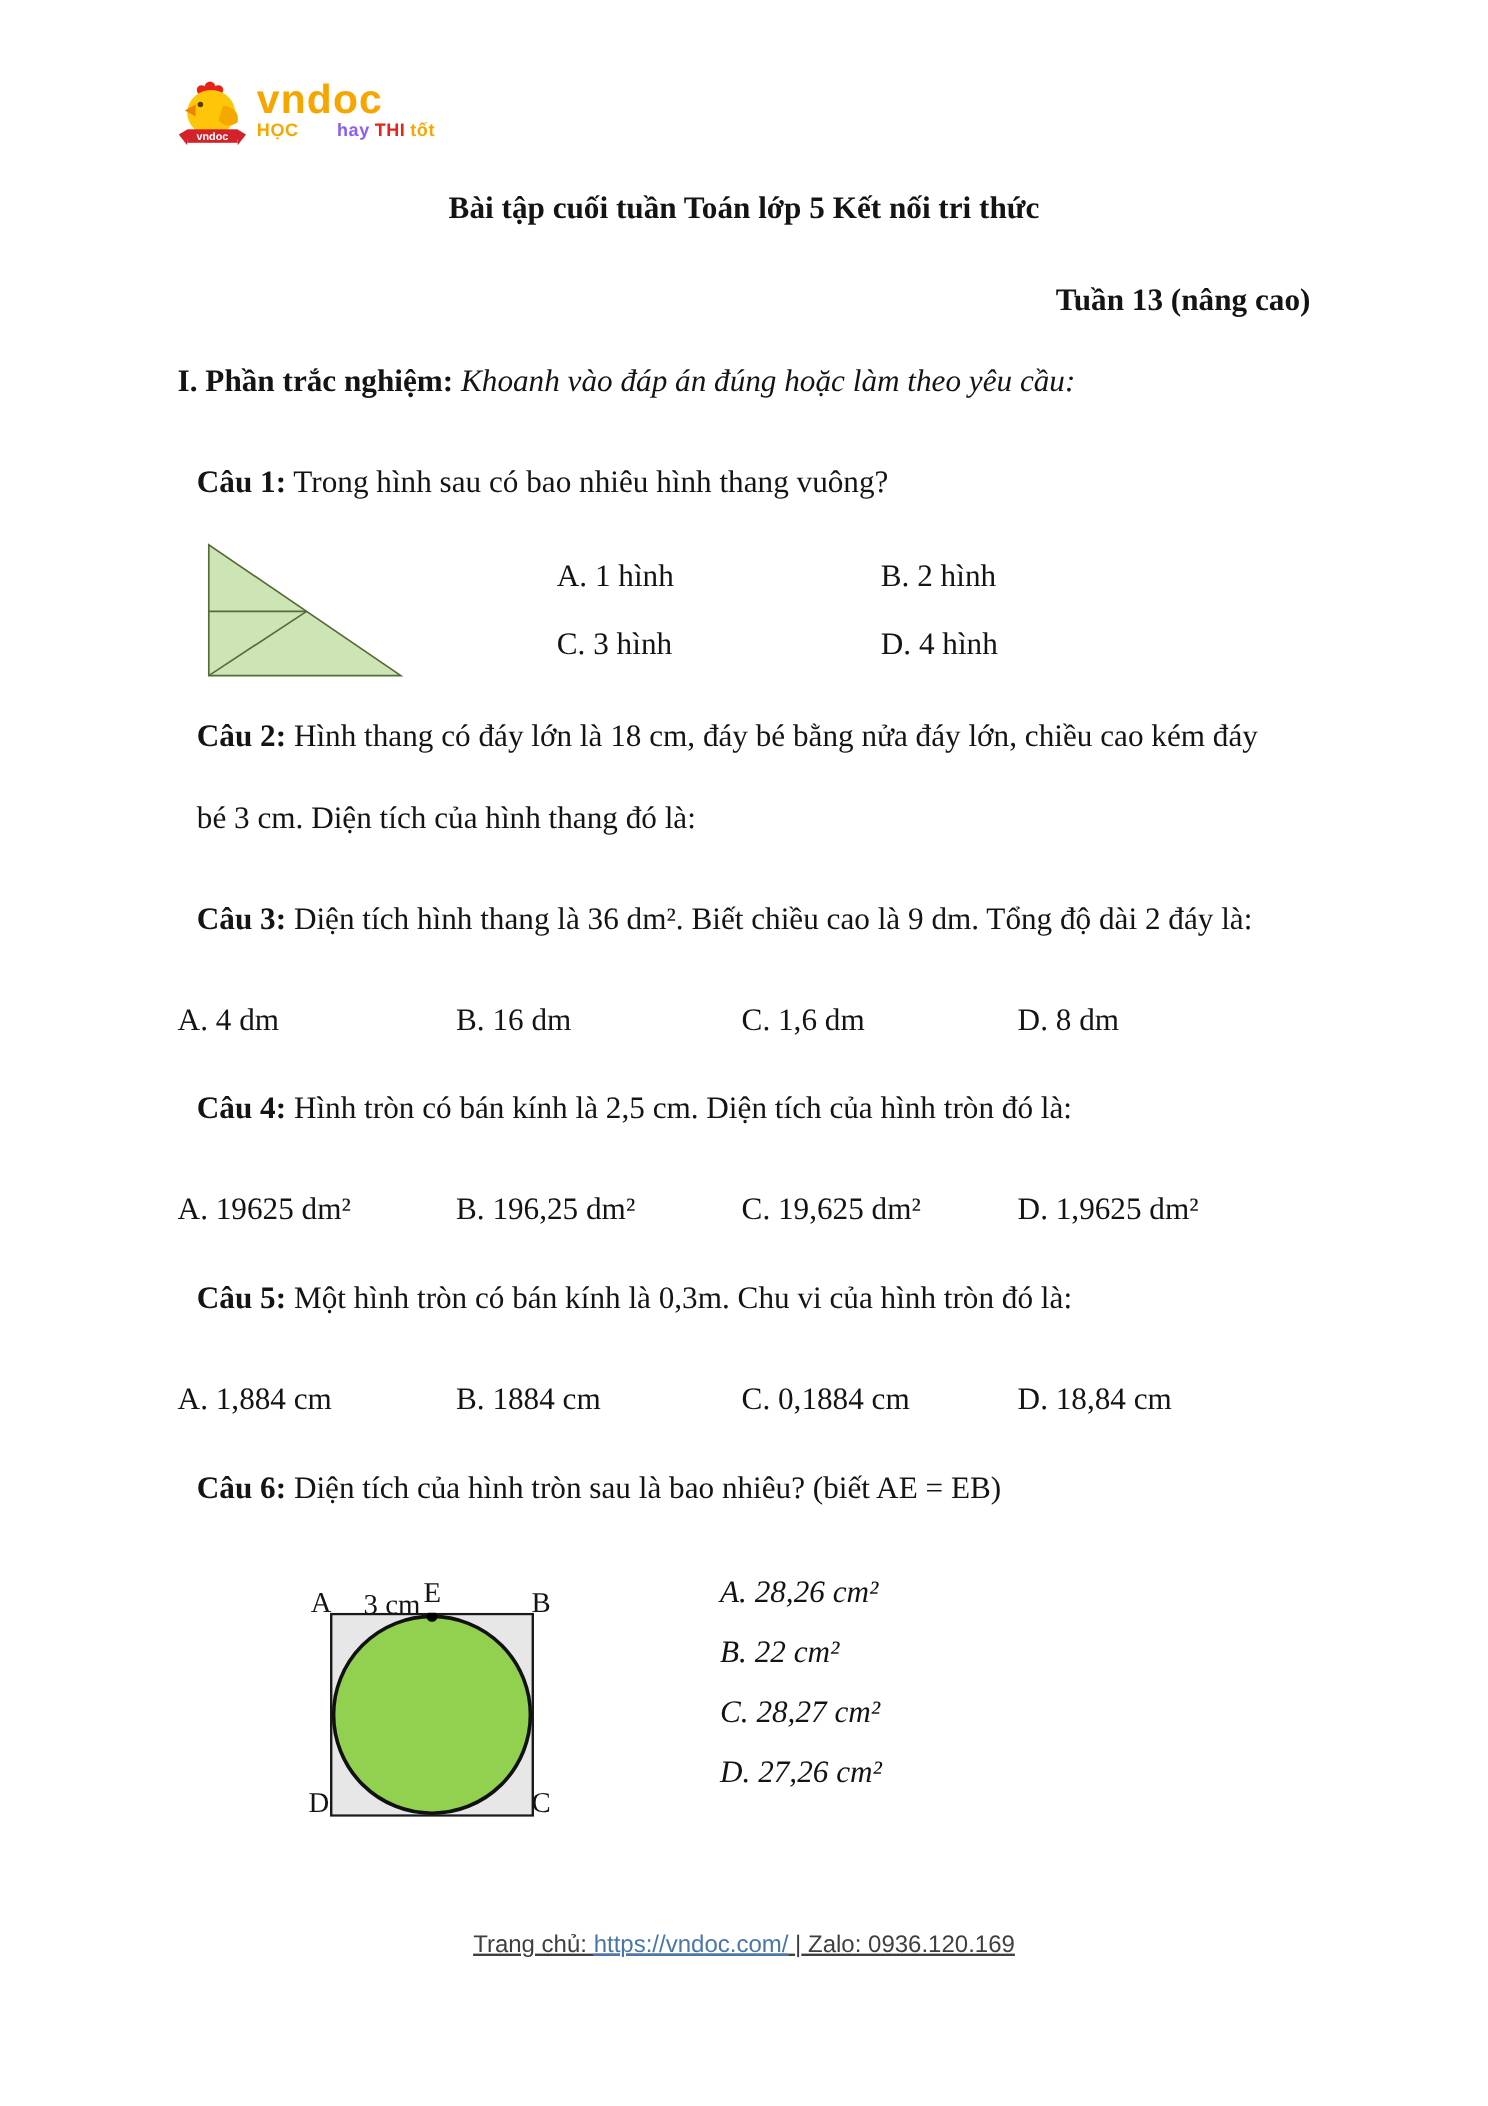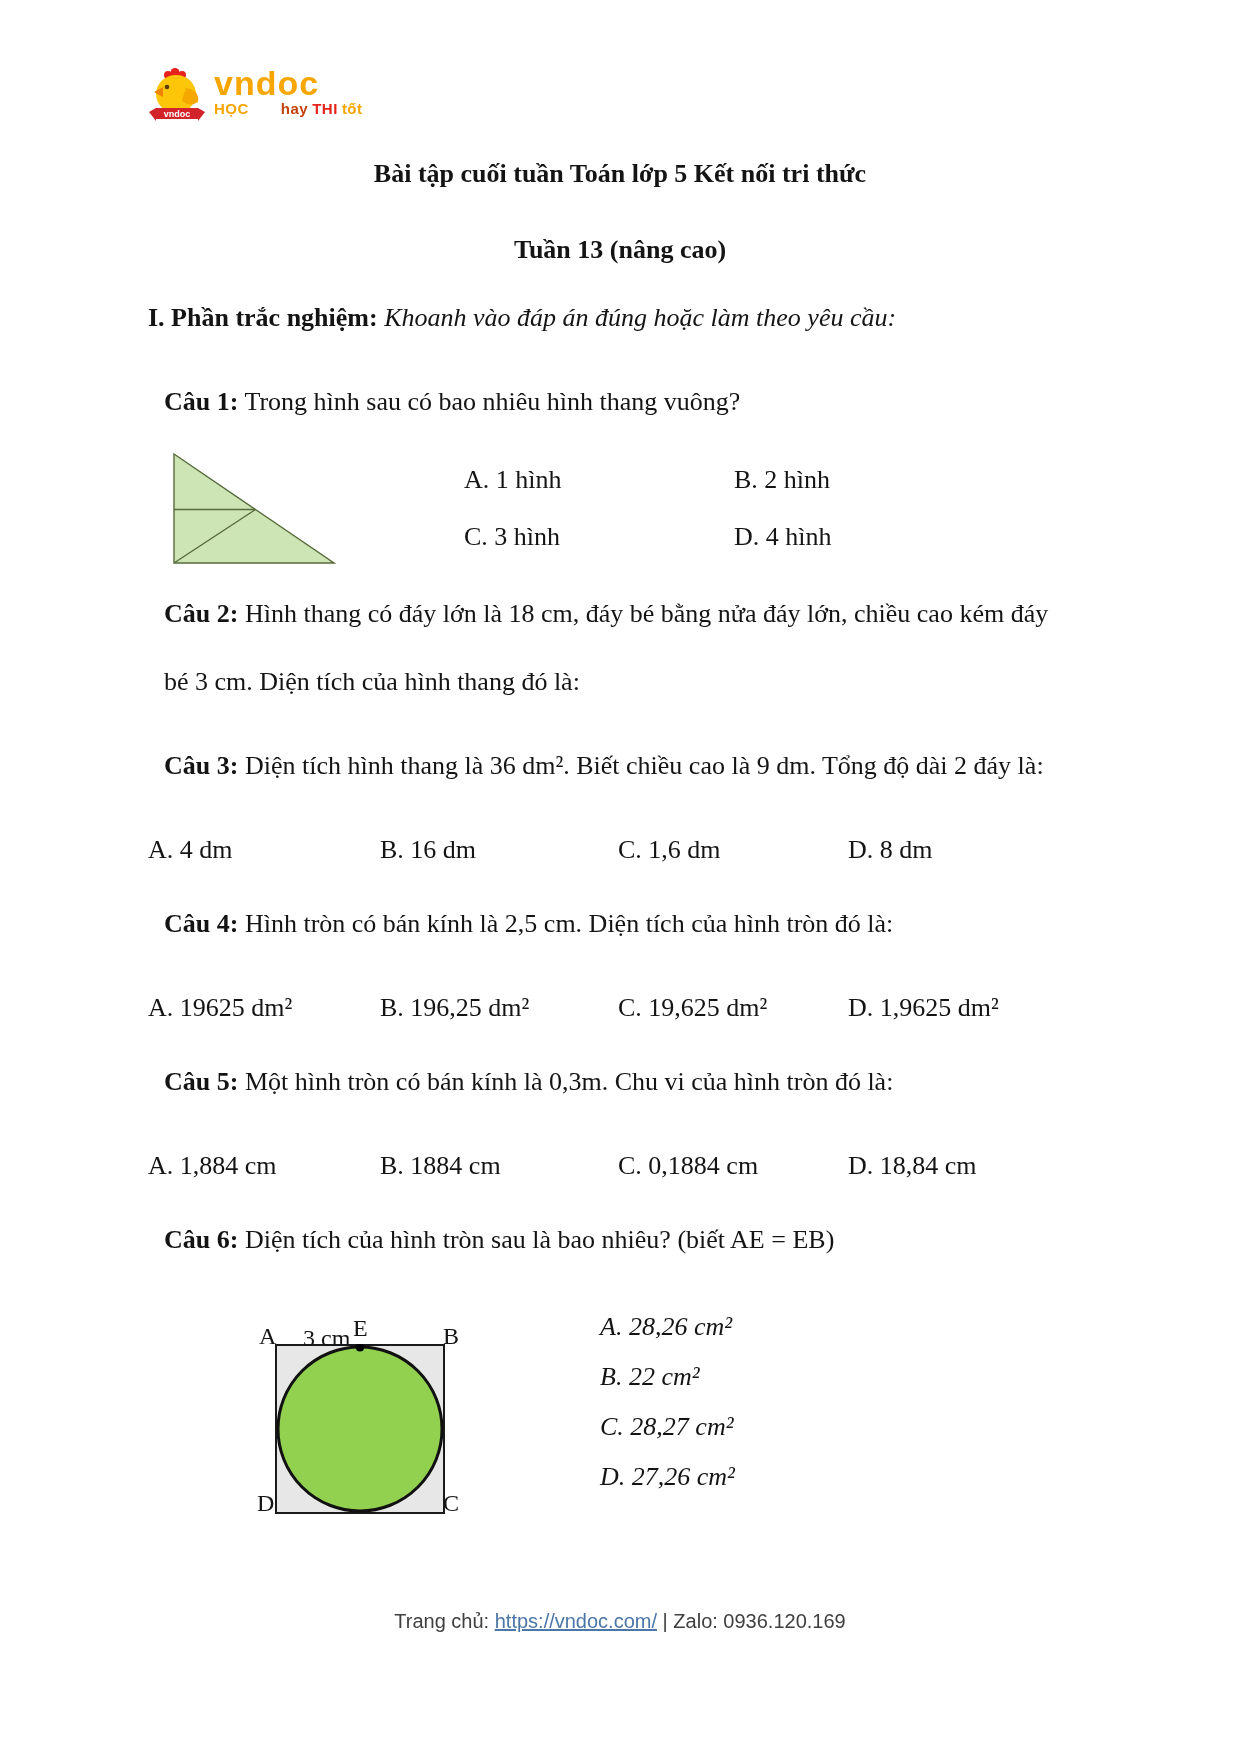--- a/index.html
+++ b/index.html
@@ -10,21 +10,21 @@
     overflow:hidden;
   }
   
   .logo-row{display:flex;align-items:flex-start;height:60px;}
   .logo-text{margin-left:8px;display:flex;flex-direction:column;font-family:"Liberation Sans","DejaVu Sans",sans-serif;}
   .brand{font-weight:bold;font-size:34px;line-height:34px;color:#f7a600;letter-spacing:1px;}
   .tagline{font-weight:bold;font-size:15px;line-height:18px;letter-spacing:.5px;}
   .tagline span{margin-right:4px;}
   
   .title{margin-top:14px;text-align:center;font-weight:bold;line-height:68px;}
-  .subtitle{margin-top:8px;text-align:center;font-weight:bold;line-height:68px;}
+  .subtitle{margin-top:8px;text-align:right;font-weight:bold;line-height:68px;}
   .section-line{line-height:68px;}
   .section-line .instr{font-style:italic;}
   .q{margin:16px;line-height:68px;font-family:Liberation Serif, serif;}
   .qblock{margin-top:6px;}
   
   .q1-row{display:flex;margin-top:0;height:112px;align-items:center;}
   .tri-svg{display:block;margin-left:24px;flex:0 0 auto;}
   .opts2x2{margin-left:128px;display:grid;grid-template-columns:270px 270px;row-gap:17px;line-height:40px;align-content:start;}
   
   .opts4{display:grid;grid-template-columns:232px 238px 230px 1fr;line-height:68px;}
@@ -36,21 +36,21 @@
   .lbl-A{left:4px;top:8px;}
   .lbl-E{left:98px;top:0px;}
   .lbl-B{left:188px;top:8px;}
   .lbl-D{left:2px;top:175px;}
   .lbl-C{left:188px;top:175px;}
   .lbl-dim{left:48px;top:10px;font-size:20px;font-family:Liberation Serif, serif;}
   .opts6{margin-left:109px;margin-top:-14px;line-height:50px;}
   .opts6 div{white-space:nowrap;font-style:italic;}
   
   .footer{margin-top:78px;text-align:center;font-family:"Liberation Sans","DejaVu Sans",sans-serif;
-          font-size:20px;line-height:30px;color:#3f3f3f;}
+          font-size:20px;line-height:30px;color:#3f3f3f;text-decoration:underline;}
   .footer a{color:#4a76a8;text-decoration:underline;}
 </style>
 </head>
 <body>
 
 <div class="page">
 
   <div class="logo-row">
     <svg width="58" height="58" viewBox="0 0 58 58">
       <circle cx="20" cy="9" r="4" fill="#e5231b"></circle>
@@ -60,21 +60,21 @@
       <polygon points="6,26 15,21 15,31" fill="#f08300"></polygon>
       <circle cx="19" cy="21" r="2.3" fill="#5a3a00"></circle>
       <path d="M38 22 q14 2 12 14 q-10 6 -16 -2 z" fill="#f5a800"></path>
       <path d="M8 42 l-7 4 7 9 v-5 h42 v5 l7-9 -7-4 z" fill="#d2232a"></path>
       <rect x="8" y="42" width="42" height="11" fill="#d2232a"></rect>
       <text x="29" y="51" font-size="9" font-weight="bold" fill="#ffffff" text-anchor="middle" font-family="Liberation Sans, DejaVu Sans, sans-serif">vndoc</text>
     </svg>
     <div class="logo-text">
       <span class="brand">vndoc</span>
       <span class="tagline">
-        <span style="color: rgb(247, 166, 0);">HỌC</span><span style="color: #c2410c; padding-left: 28px;">hay</span><span style="color: rgb(229, 35, 27);">THI</span><span style="color: rgb(247, 166, 0);">tốt</span>
+        <span style="color: rgb(247, 166, 0);">HỌC</span><span style="color: #8b5cf6; padding-left: 28px;">hay</span><span style="color: rgb(229, 35, 27);">THI</span><span style="color: rgb(247, 166, 0);">tốt</span>
       </span>
     </div>
   </div>
 
   <div class="title">Bài tập cuối tuần Toán lớp 5 Kết nối tri thức</div>
   <div class="subtitle">Tuần 13 (nâng cao)</div>
 
   <div class="section-line"><b>I. Phần trắc nghiệm:</b> <span class="instr">Khoanh vào đáp án đúng hoặc làm theo yêu cầu:</span></div>
 
   <p class="q"><b>Câu 1:</b> <span>Trong hình sau có bao nhiêu hình thang vuông?</span></p>

